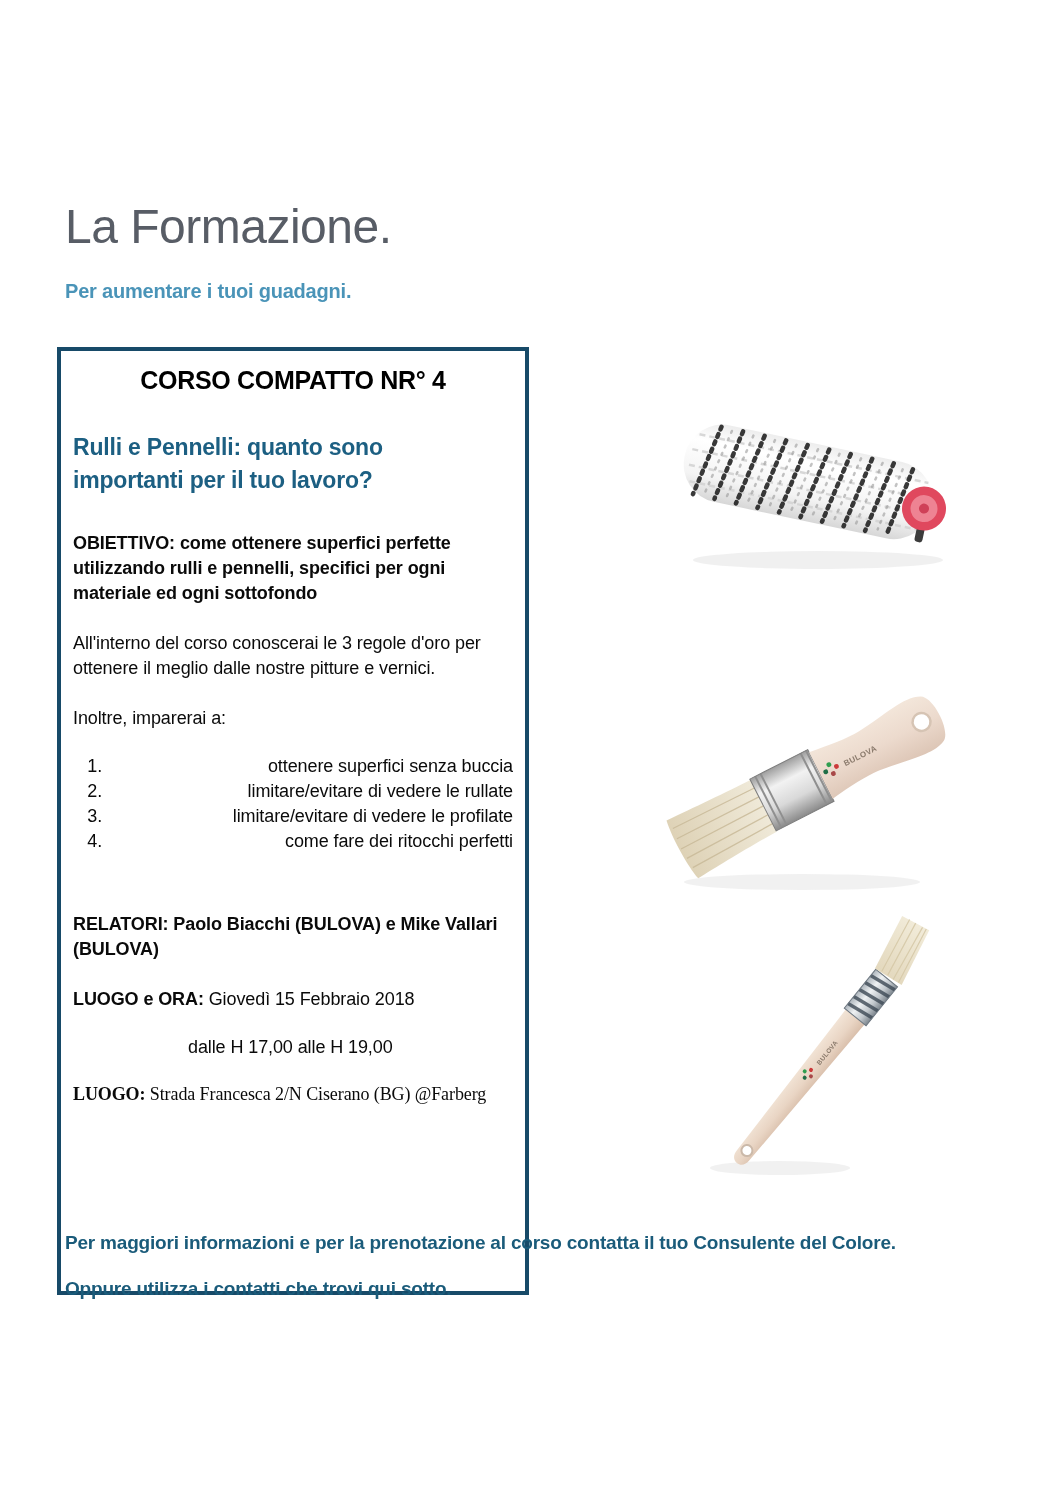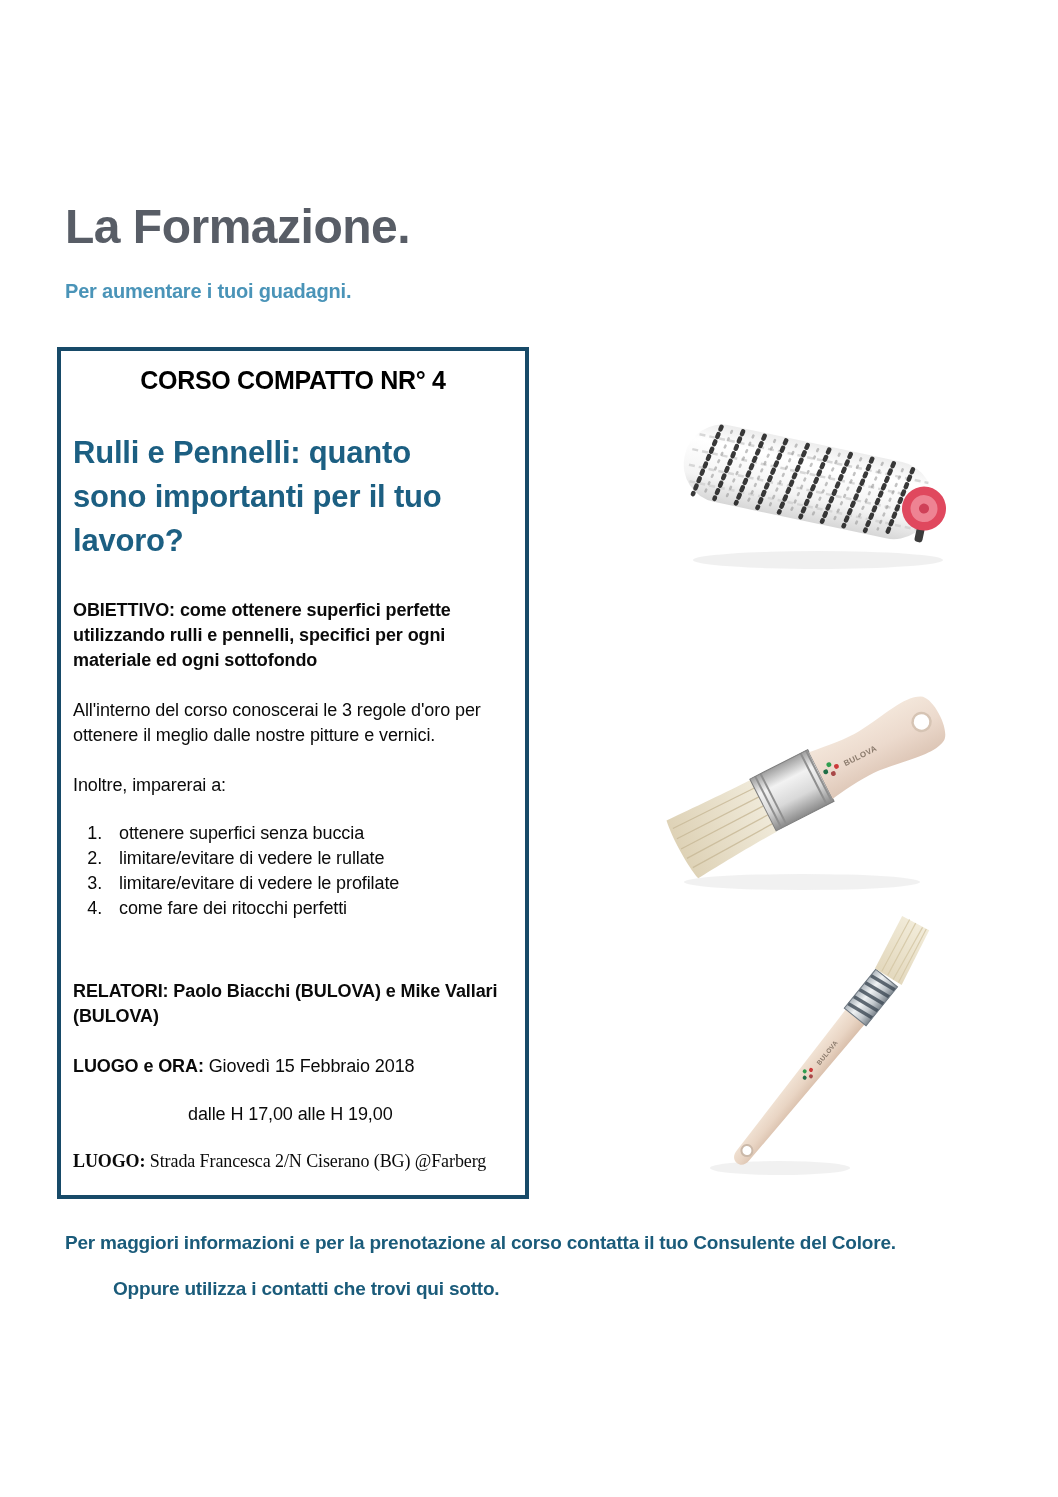--- a/index.html
+++ b/index.html
@@ -14,66 +14,66 @@
   html,body{background:#ffffff;}
   body{
     font-family:"Liberation Sans","DejaVu Sans",sans-serif;
     width:1058px;height:1497px;position:relative;margin:0 auto;
     color:#111;
   }
   .page{position:absolute;inset:0;background:#ffffff;overflow:hidden;}
 
   .page-title{
     position:absolute;left:65px;top:203px;
-    font-size:48px;font-weight:bold;color:var(--title-gray);
+    font-size:48px;font-weight:normal;color:var(--title-gray);
     letter-spacing:-0.5px;line-height:1;
   }
   .page-subtitle{
     position:absolute;left:65px;top:281px;
     font-size:20px;font-weight:bold;color:var(--accent-teal);
     letter-spacing:-0.2px;line-height:1;
   }
 
   .course-box{
-    position:absolute;left:57px;top:347px;width:472px;height:852px;
+    position:absolute;left:57px;top:347px;width:472px;height:948px;
     border:4px solid var(--box-border);
     padding:15px 12px 0 12px;
     background:#ffffff;
   }
   .course-heading{
     text-align:center;font-size:25px;font-weight:bold;color:#000;
     letter-spacing:-0.3px;
   }
   .course-topic{
     margin-top:36px;max-width:412px;
-    font-size:31px;font-weight:bold;color:var(--deep-blue);
+    font-size:23px;font-weight:bold;color:var(--deep-blue);
     line-height:1.42;letter-spacing:-0.2px;
   }
   .body-par{
     font-size:18px;line-height:25px;color:#0a0a0a;letter-spacing:-0.1px;
   }
   .objective{margin-top:35px;font-weight:bold;}
   .intro{margin-top:25px;}
   .learn-lead{margin-top:25px;}
   .goals-list{
     margin-top:23px;padding-left:34px;
-    font-size:18px;line-height:25px;color:#0a0a0a;letter-spacing:-0.1px;
+    font-size:18px;line-height:25px;color:#0a0a0a;letter-spacing:-0.1px;text-align:right;
   }
   .goals-list li{padding-left:12px;}
   .speakers{margin-top:58px;font-weight:bold;}
   .date-line{margin-top:25px;}
   .bold-label{font-weight:bold;}
   .time-line{margin-top:23px;margin-left:115px;}
   .location-line{margin-top:22px;font-family:Liberation Serif, serif;}
 
   .footer-line{position:absolute;left:65px;
     font-size:19px;font-weight:bold;color:var(--footer-blue);
     letter-spacing:-0.2px;white-space:nowrap;}
   .footer-1{top:1232px;}
-  .footer-2{top:1278px;margin-left:48px;}
+  .footer-2{top:1278px;}
 
   .img-wrap{position:absolute;}
   .img-roller{left:668px;top:408px;width:312px;height:172px;}
   .img-flatbrush{left:662px;top:668px;width:302px;height:228px;}
   .img-radbrush{left:700px;top:908px;width:270px;height:272px;}
   svg{display:block;}
 </style>
 </head>
 <body>
 

